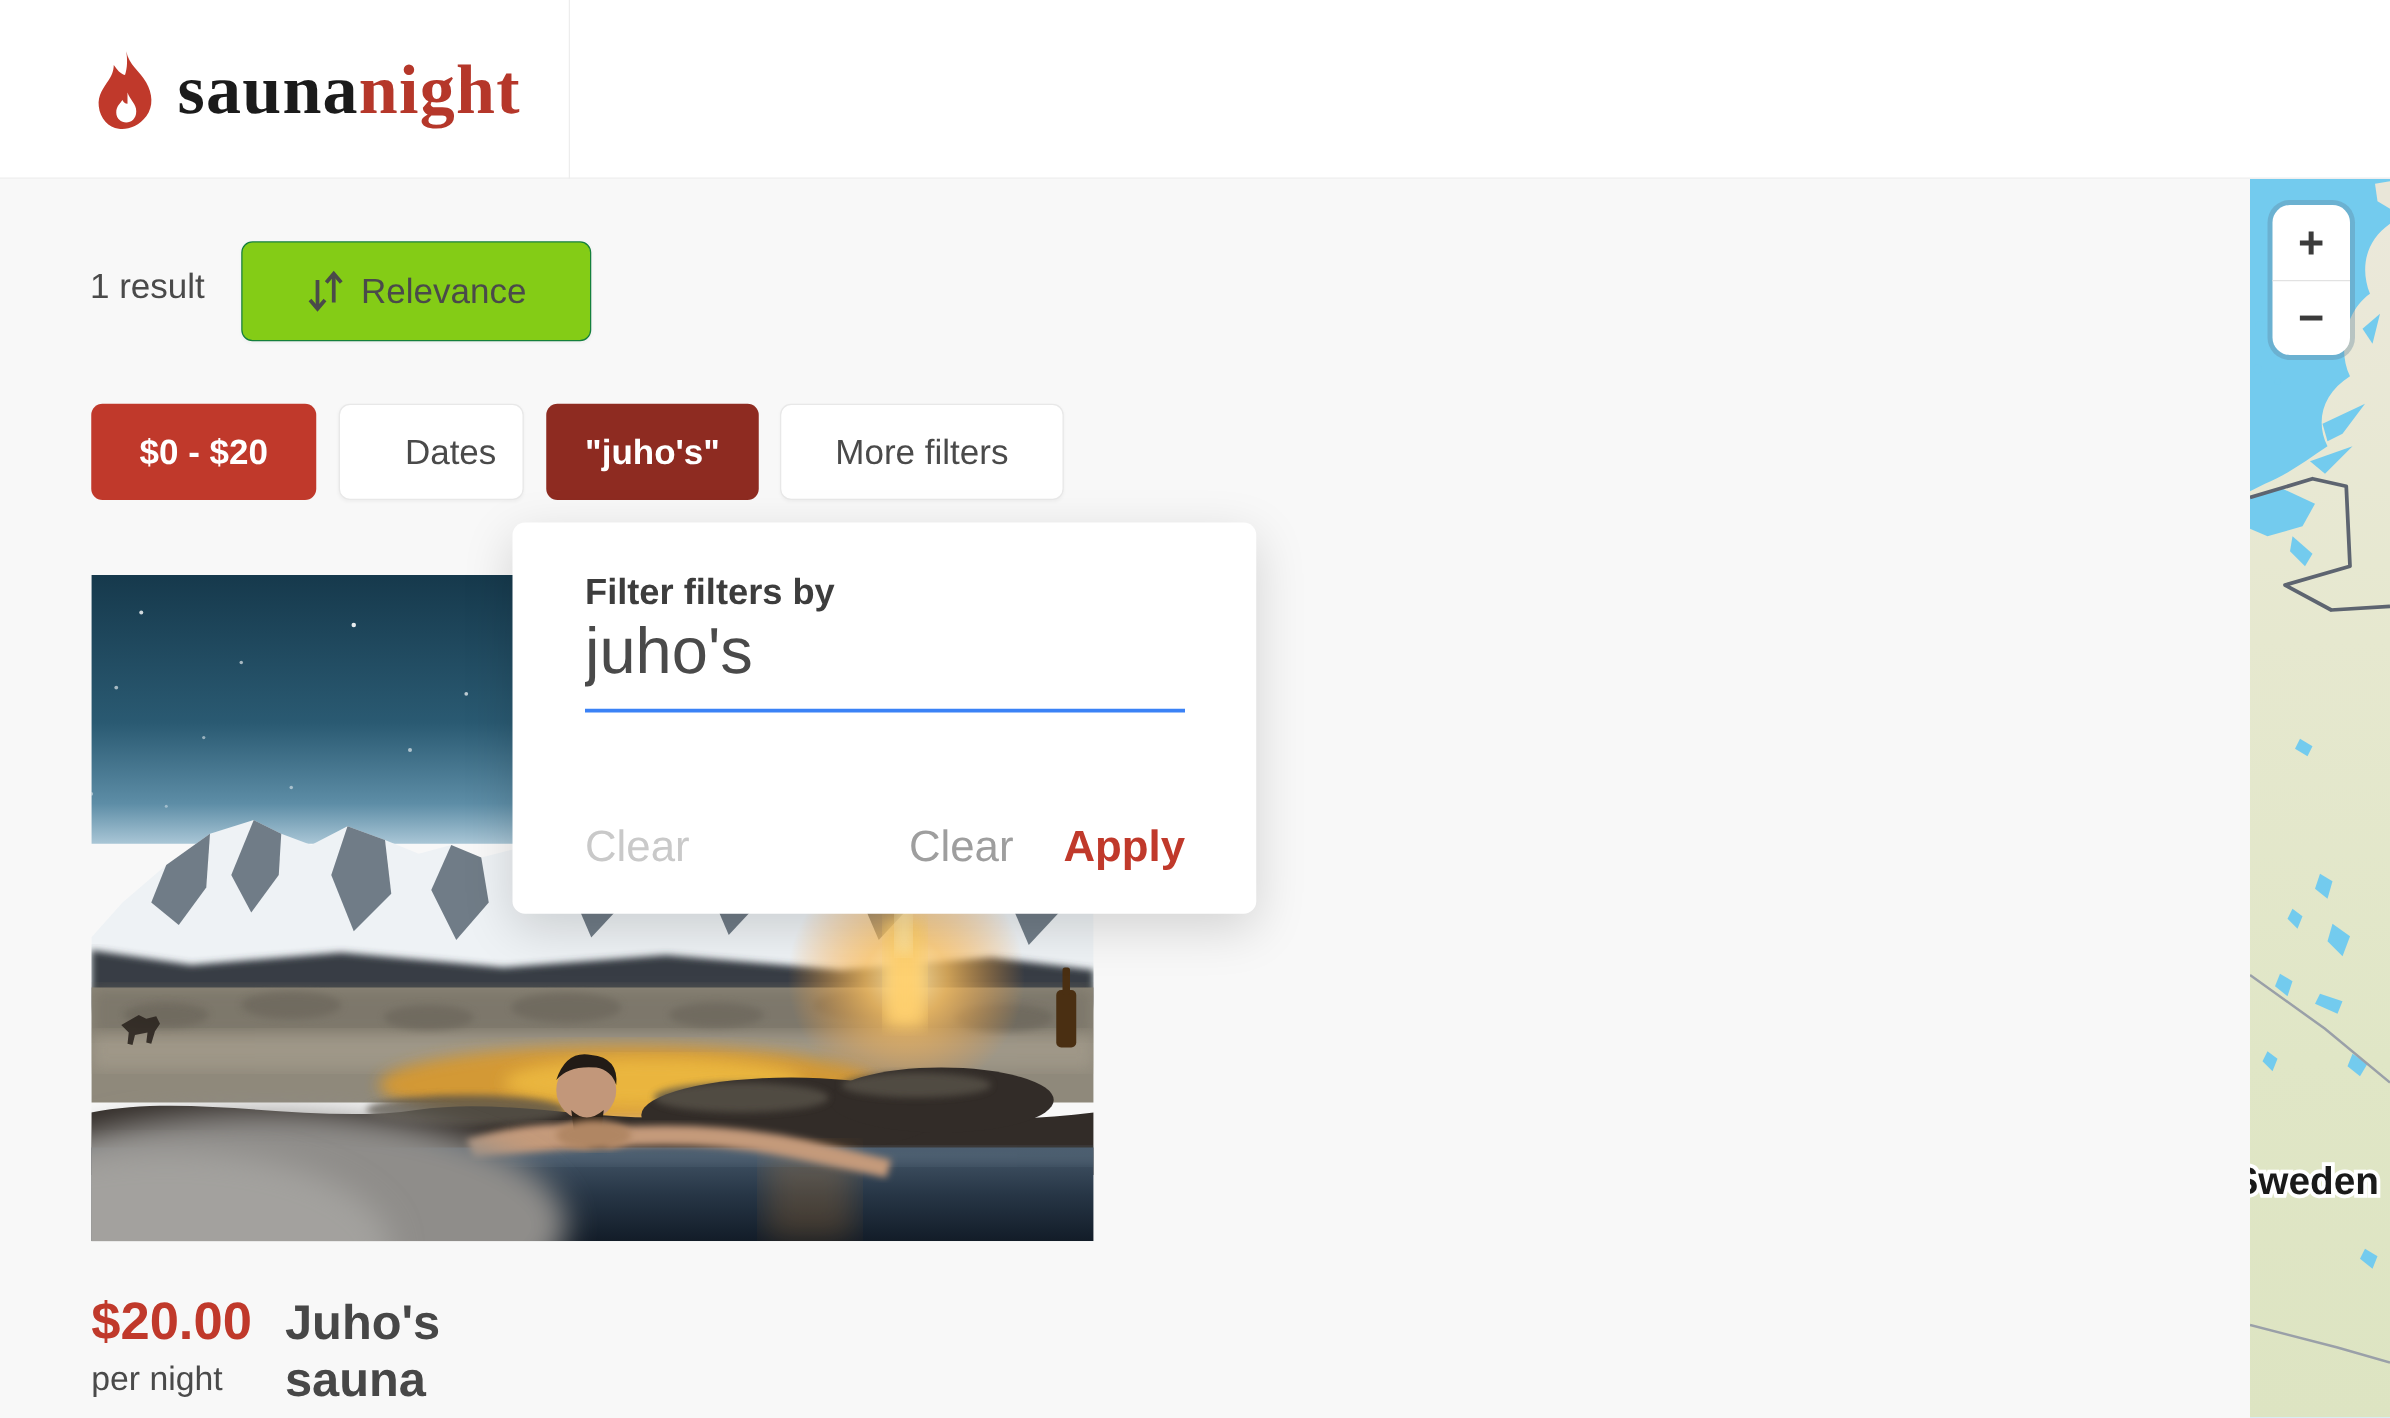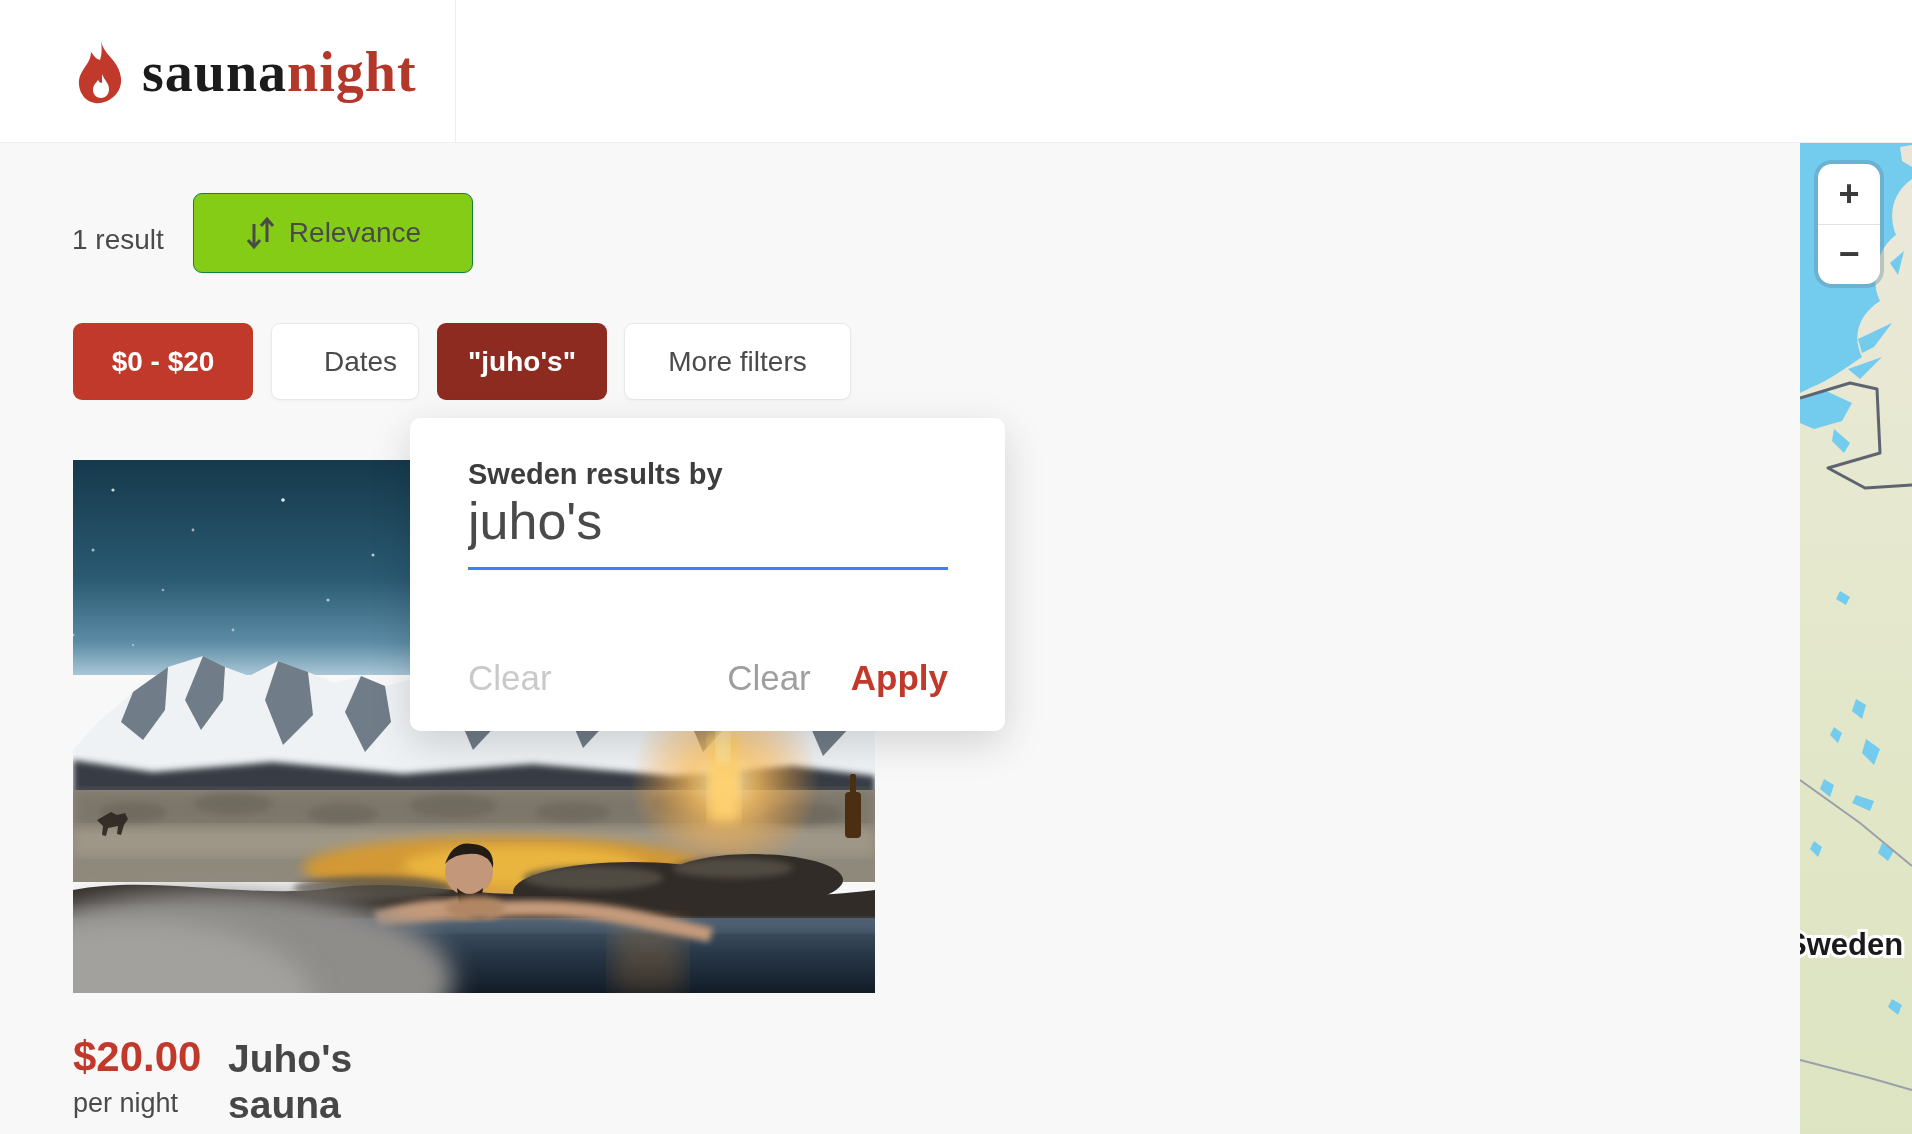--- a/index.html
+++ b/index.html
@@ -18,21 +18,21 @@
   }
   .brand { position:absolute; left:78px; top:0; height:143px; display:flex; align-items:center; gap:18px; }
   .brand-flame { width:46px; height:64px; }
   .brand-word { font-family:"Liberation Serif", serif; font-size:56px; font-weight:700; letter-spacing:1px; }
   .brand-word .p1 { color:#1b1b1b;margin-top:11px; }
   .brand-word .p2 { color:#b5372a; }
   .header-divider { position:absolute; left:455px; top:0; width:1px; height:143px; background:#ededed; }
   .search { position:absolute; left:527px; top:0; height:143px; display:flex; align-items:center; gap:22px; cursor:pointer; }
   .search-label { font-size:31px; font-weight:600; color:#4a4a4a; }
   
-  .result-count { position:absolute; left:72px; top:224px; font-size:28px; font-weight:500; color:#4a4a4a; }
+  .result-count { position:absolute; left:72px; top:213px; font-size:28px; font-weight:500; color:#4a4a4a; }
   .sort-btn {
     position:absolute; left:193px; top:193px; width:280px; height:80px;
     background:#84cc16; border:1px solid #15803d; border-radius:9px;
     display:flex; align-items:center; justify-content:center; gap:14px;
     font-size:28px; font-weight:500; color:#4a4a4a; cursor:pointer;
     box-shadow:0 1px 3px rgba(0,0,0,.04);
   }
   
   .chip {
     position:absolute; top:323px; height:77px; border-radius:9px;
@@ -248,21 +248,21 @@
     <div class="amount">$20.00</div>
     <div class="unit">per night</div>
   </div>
   <div class="caption-main">
     <div class="title">Juho's sauna</div>
     <div class="host">Hosted by Juho S.</div>
   </div>
 </div>
 
 <div class="popup">
-  <div class="popup-title">Sweden results by</div>
+  <div class="popup-title">Filter filters by</div>
   <input class="popup-input" type="text" value="juho's" style="">
   <div class="popup-actions">
     <button class="btn-clear">Clear</button>
     <button class="btn-cancel">Clear</button>
     <button class="btn-apply">Apply</button>
   </div>
 </div>
 
 <div class="map">
   <svg width="112" height="991" viewBox="0 0 112 991">

